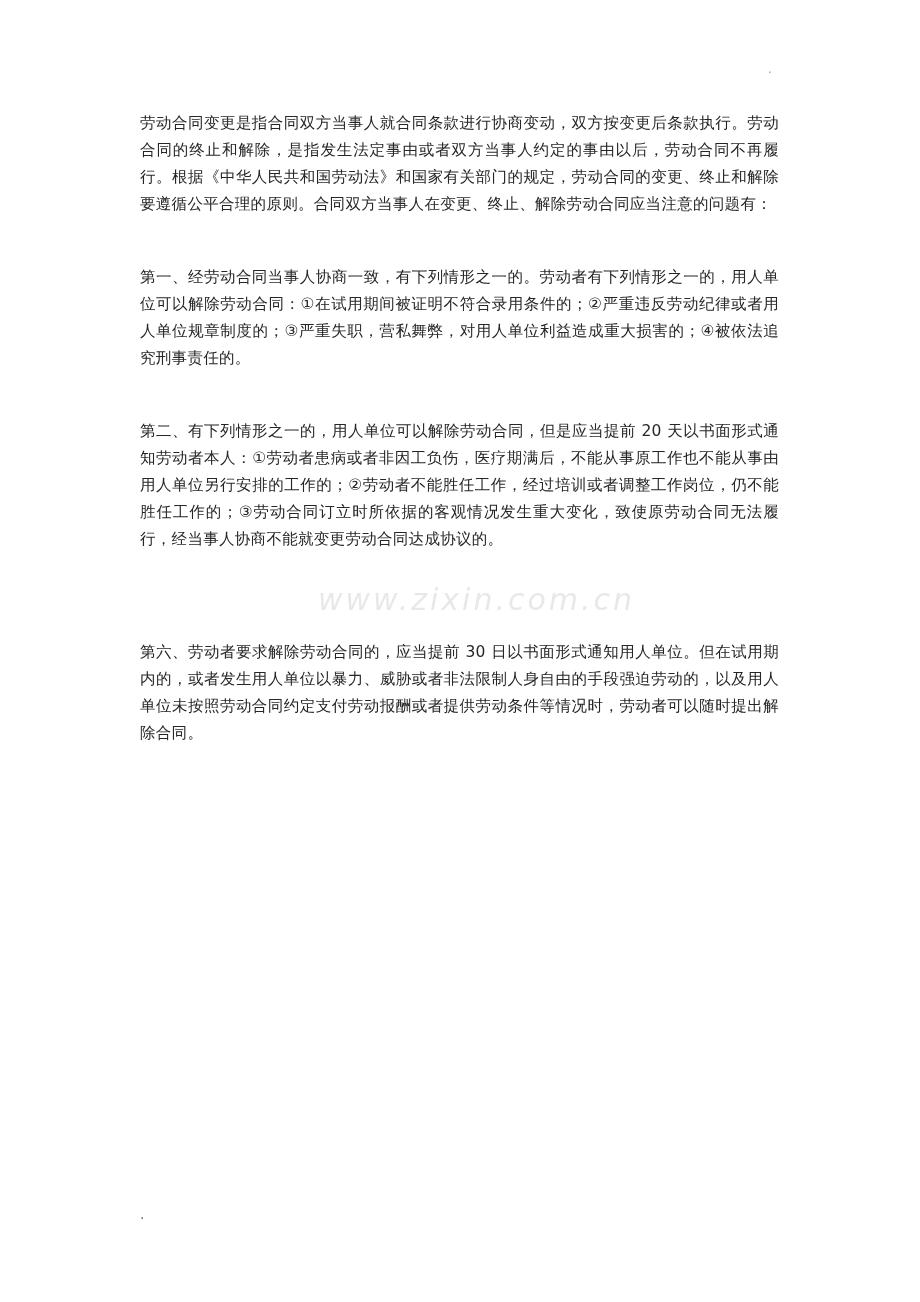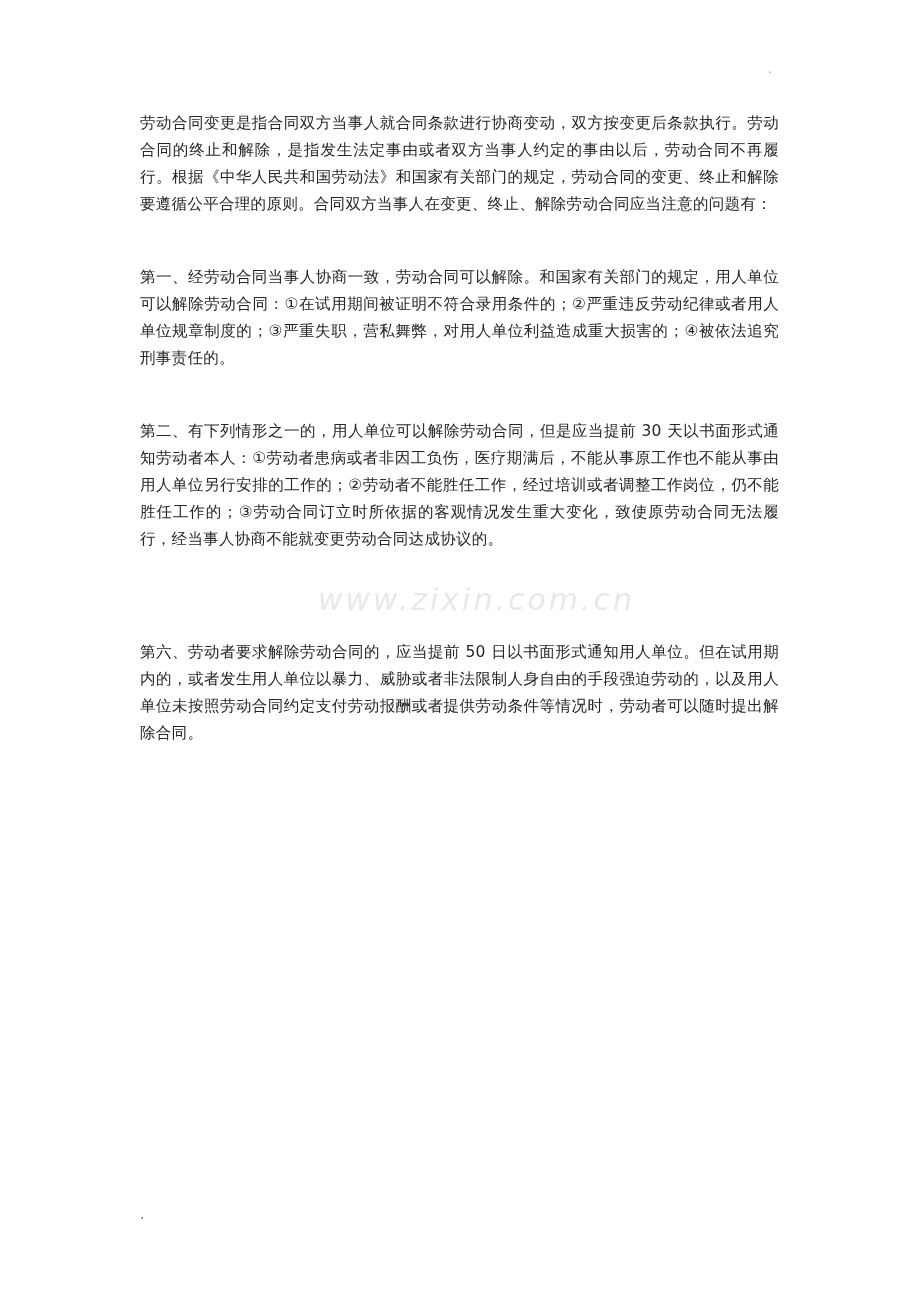--- a/index.html
+++ b/index.html
@@ -61,18 +61,18 @@
 </style>
 </head>
 <body>
 
 <span class="mark-top-right">·</span>
 
 <div class="watermark">www.zixin.com.cn</div>
 
 <div class="page">
   <p class="para">劳动合同变更是指合同双方当事人就合同条款进行协商变动，双方按变更后条款执行。劳动合同的终止和解除，是指发生法定事由或者双方当事人约定的事由以后，劳动合同不再履行。根据《中华人民共和国劳动法》和国家有关部门的规定，劳动合同的变更、终止和解除要遵循公平合理的原则。合同双方当事人在变更、终止、解除劳动合同应当注意的问题有：</p>
-  <p class="para">第一、经劳动合同当事人协商一致，劳动合同可以解除。和国家有关部门的规定，用人单位可以解除劳动合同：①在试用期间被证明不符合录用条件的；②严重违反劳动纪律或者用人单位规章制度的；③严重失职，营私舞弊，对用人单位利益造成重大损害的；④被依法追究刑事责任的。</p>
-  <p class="para gap-xl">第二、有下列情形之一的，用人单位可以解除劳动合同，但是应当提前 30 天以书面形式通知劳动者本人：①劳动者患病或者非因工负伤，医疗期满后，不能从事原工作也不能从事由用人单位另行安排的工作的；②劳动者不能胜任工作，经过培训或者调整工作岗位，仍不能胜任工作的；③劳动合同订立时所依据的客观情况发生重大变化，致使原劳动合同无法履行，经当事人协商不能就变更劳动合同达成协议的。</p>
-  <p class="para">第六、劳动者要求解除劳动合同的，应当提前 50 日以书面形式通知用人单位。但在试用期内的，或者发生用人单位以暴力、威胁或者非法限制人身自由的手段强迫劳动的，以及用人单位未按照劳动合同约定支付劳动报酬或者提供劳动条件等情况时，劳动者可以随时提出解除合同。</p>
+  <p class="para">第一、经劳动合同当事人协商一致，有下列情形之一的。劳动者有下列情形之一的，用人单位可以解除劳动合同：①在试用期间被证明不符合录用条件的；②严重违反劳动纪律或者用人单位规章制度的；③严重失职，营私舞弊，对用人单位利益造成重大损害的；④被依法追究刑事责任的。</p>
+  <p class="para gap-xl">第二、有下列情形之一的，用人单位可以解除劳动合同，但是应当提前 20 天以书面形式通知劳动者本人：①劳动者患病或者非因工负伤，医疗期满后，不能从事原工作也不能从事由用人单位另行安排的工作的；②劳动者不能胜任工作，经过培训或者调整工作岗位，仍不能胜任工作的；③劳动合同订立时所依据的客观情况发生重大变化，致使原劳动合同无法履行，经当事人协商不能就变更劳动合同达成协议的。</p>
+  <p class="para">第六、劳动者要求解除劳动合同的，应当提前 30 日以书面形式通知用人单位。但在试用期内的，或者发生用人单位以暴力、威胁或者非法限制人身自由的手段强迫劳动的，以及用人单位未按照劳动合同约定支付劳动报酬或者提供劳动条件等情况时，劳动者可以随时提出解除合同。</p>
 </div>
 
 <span class="mark-bottom-left">.</span>
 
 </body></html>

